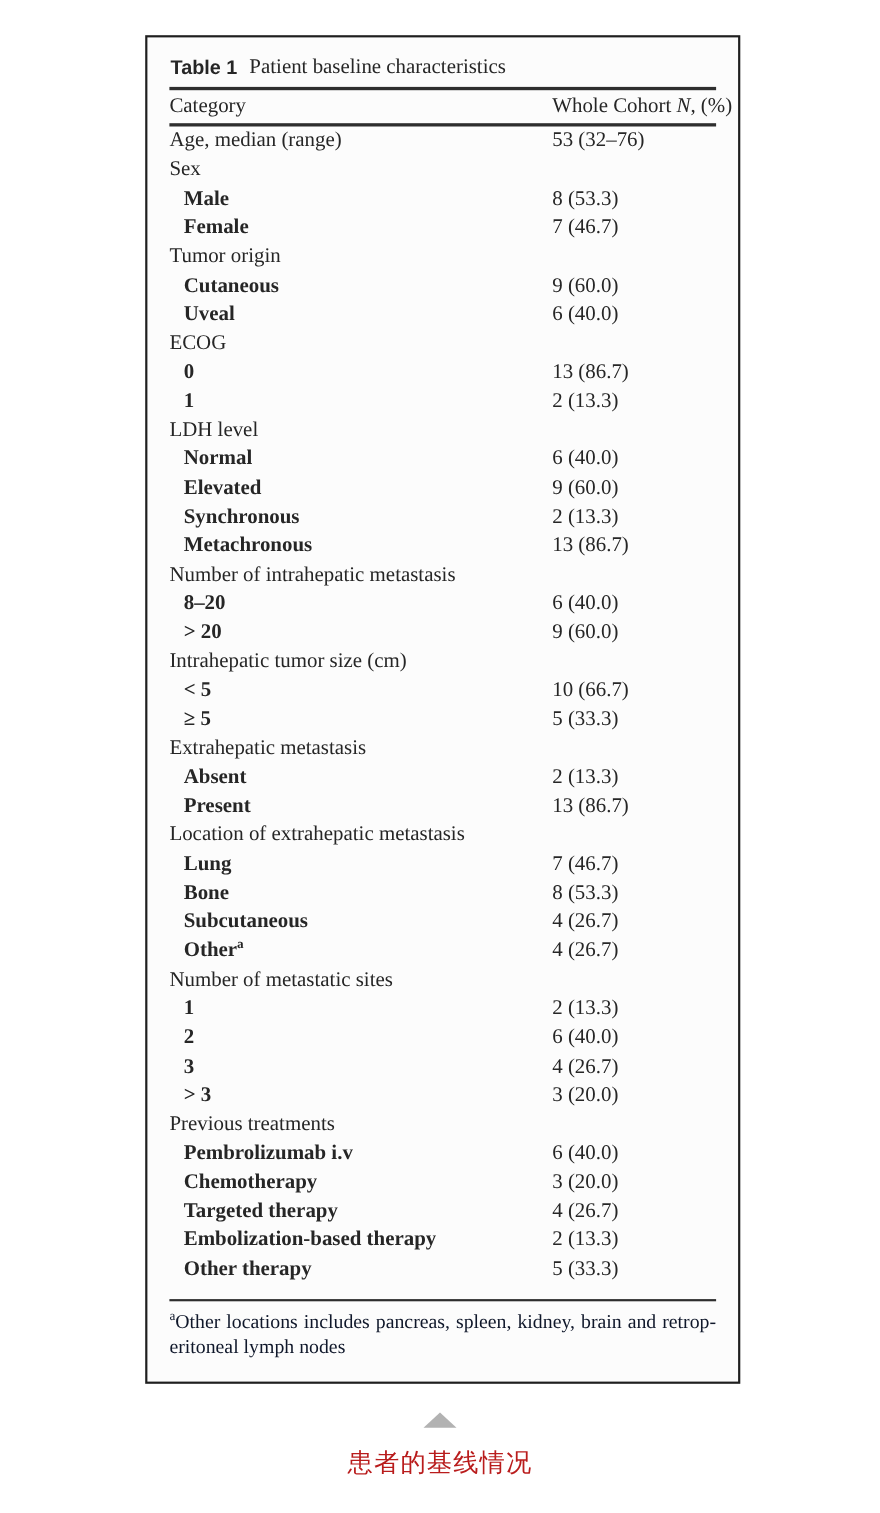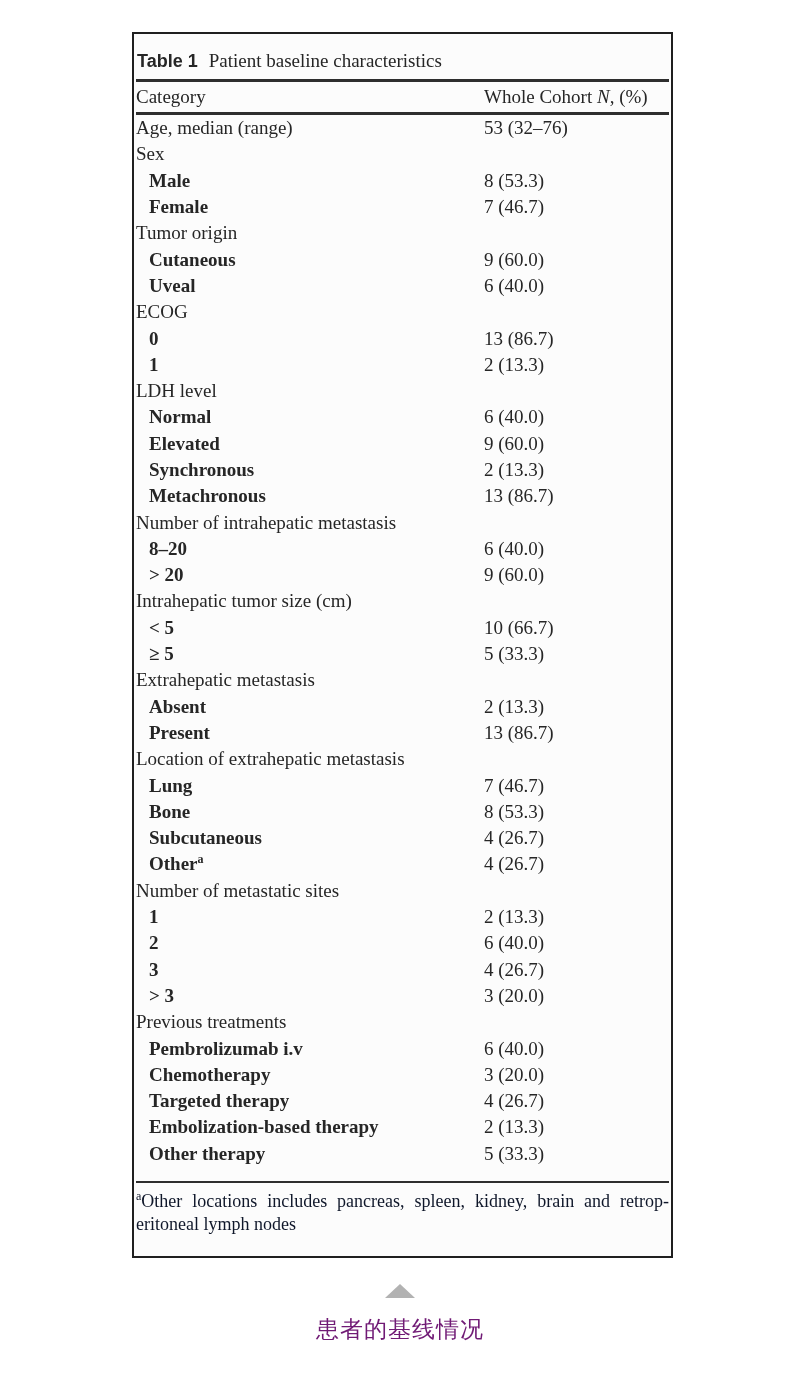--- a/index.html
+++ b/index.html
@@ -13,21 +13,21 @@
   }
   .table-card {
     position: absolute;
     left: 132px;
     top: 32px;
     width: 541px;
     height: 1226px;
     box-sizing: border-box;
     border: 2px solid #1f1f1f;
     background: #fcfcfc;
-    padding: 0 2px;
+    padding: 0 20px;
     color: #262626;
     overflow: hidden;
   }
   .table-title {
     height: 38px;
     display: flex;
     align-items: flex-end;
     gap: 11px;
     padding: 0 0 7px 1px;
   }
@@ -78,21 +78,21 @@
     cursor: pointer;
   }
   .caption {
     position: absolute;
     top: 1314px;
     left: 0;
     width: 100%;
     text-align: center;
     font-family: "Liberation Sans", sans-serif;
     font-size: 23px;
-    color: #701a75;
+    color: #b91c1c;
     letter-spacing: 1px;
   }
 </style>
 </head>
 <body>
 
 <div class="page">
 
   <div class="table-card">
 

